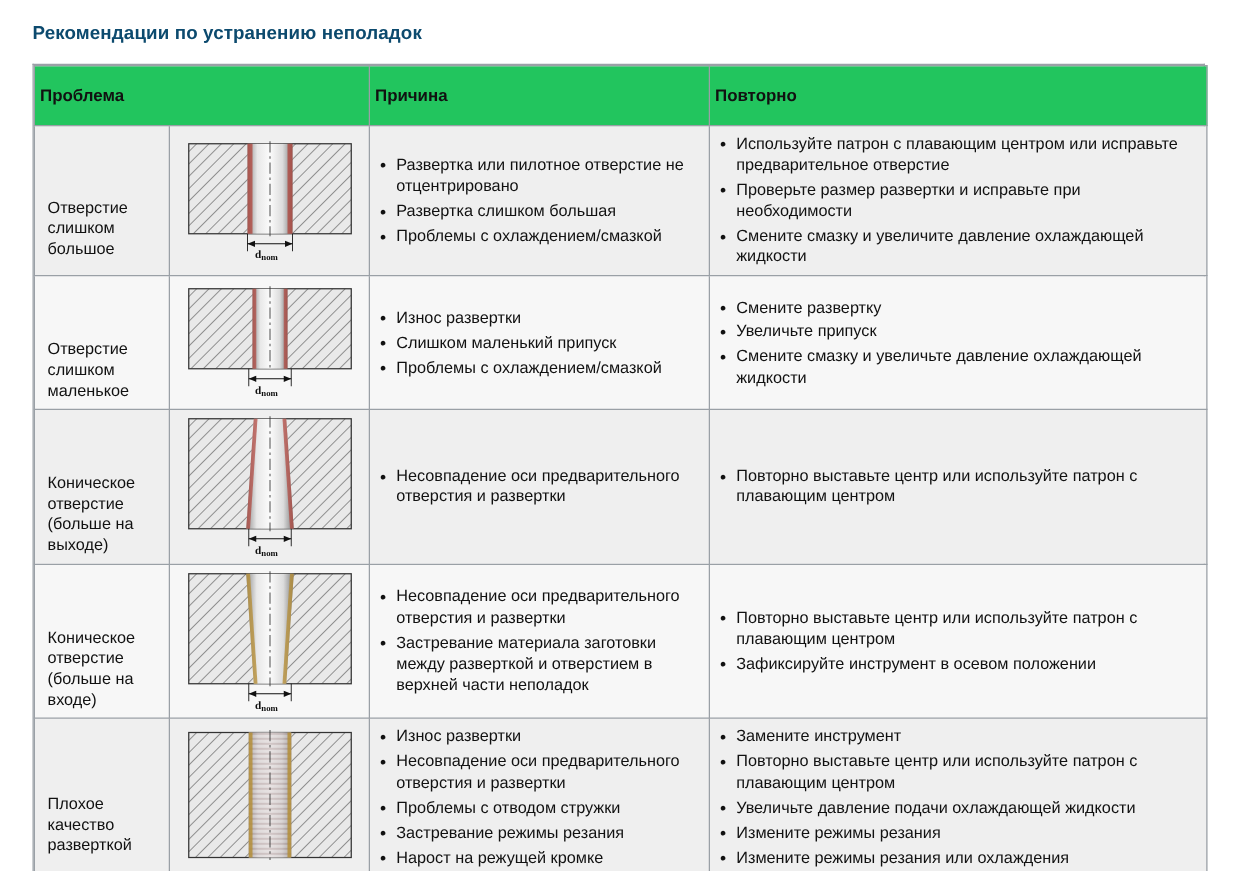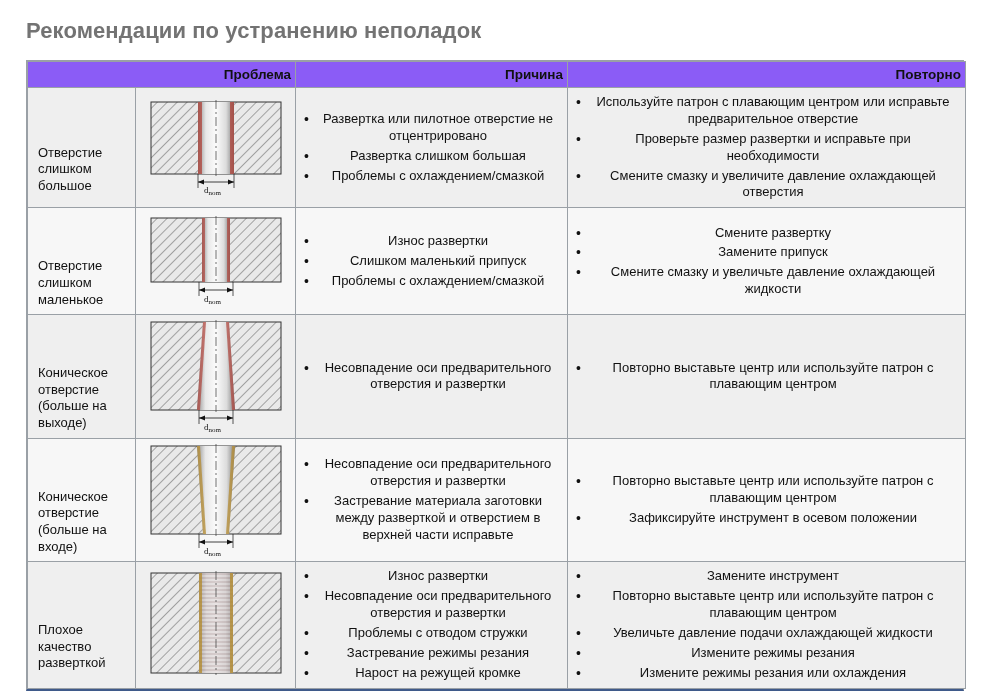--- a/index.html
+++ b/index.html
@@ -8,45 +8,45 @@
     background: #ffffff;
   }
   body {
     width: 990px;
     height: 697px;
     font-family: "Liberation Sans", sans-serif;
     color: #1a1a1a;
     overflow: hidden;
   }
   .page-title {
-    font-size: 22px;
+    font-size: 15px;
     font-weight: bold;
-    color: #737373;
+    color: #0c4a6e;
     margin: 18px 0 0 26px;
     letter-spacing: 0.1px;
   }
   .table-wrap {
     margin: 16px 26px 0 26px;
     border: 1px solid #9aa0a6;
     border-bottom: 2px solid #3f5a8a;
     box-sizing: border-box;
   }
   table.tbl {
     border-collapse: collapse;
     width: 938px;
     table-layout: fixed;
   }
   table.tbl th {
-    background: #8b5cf6;
+    background: #22c55e;
     border: 1px solid #9aa0a6;
     font-size: 13.5px;
     font-weight: bold;
     color: #111111;
-    padding: 5px 4px;
-    text-align: right;
+    padding: 16px 4px;
+    text-align: left;
   }
   table.tbl td {
     border: 1px solid #9aa0a6;
     vertical-align: middle;
     padding: 0;
   }
   col.c-prob { width: 108px; }
   col.c-img  { width: 160px; }
   col.c-cause{ width: 272px; }
   col.c-sol  { width: 398px; }
@@ -57,34 +57,34 @@
   .prob-label {
     font-size: 13px;
     color: #111111;
     padding: 6px 8px 6px 10px;
     line-height: 1.28;
     margin-top: 44px;
   }
   .img-cell {
     text-align: center;
     padding: 6px 0 4px 0;
+    font-weight: bold;
   }
   ul.list {
     margin: 0;
     padding: 6px 8px 6px 6px;
     list-style: none;
   }
   ul.list li {
     position: relative;
     font-size: 13px;
     line-height: 1.30;
     color: #111111;
     padding-left: 15px;
     margin: 0 0 3px 0;
-    text-align: center;
   }
   ul.list li:last-child { margin-bottom: 0; }
   ul.list li:before {
     content: "\2022";
     position: absolute;
     left: 2px;
     top: -1px;
     font-size: 14px;
     color: #111111;
   }
@@ -151,21 +151,21 @@
         <ul class="list">
           <li>Развертка или пилотное отверстие не отцентрировано</li>
           <li>Развертка слишком большая</li>
           <li>Проблемы с охлаждением/смазкой</li>
         </ul>
       </td>
       <td>
         <ul class="list">
           <li>Используйте патрон с плавающим центром или исправьте предварительное отверстие</li>
           <li>Проверьте размер развертки и исправьте при необходимости</li>
-          <li>Смените смазку и увеличите давление охлаждающей отверстия</li>
+          <li>Смените смазку и увеличите давление охлаждающей жидкости</li>
         </ul>
       </td>
     </tr>
 
     <tr class="row-b">
       <td>
         <div class="prob-label" style="white-space:pre-line">Отверстие
 слишком
 маленькое</div>
       </td>
@@ -187,21 +187,21 @@
       <td>
         <ul class="list">
           <li>Износ развертки</li>
           <li>Слишком маленький припуск</li>
           <li>Проблемы с охлаждением/смазкой</li>
         </ul>
       </td>
       <td>
         <ul class="list">
           <li>Смените развертку</li>
-          <li>Замените припуск</li>
+          <li>Увеличьте припуск</li>
           <li>Смените смазку и увеличьте давление охлаждающей жидкости</li>
         </ul>
       </td>
     </tr>
 
     <tr class="row-a">
       <td>
         <div class="prob-label" style="white-space:pre-line">Коническое
 отверстие
 (больше на
@@ -252,21 +252,21 @@
           <path d="M58 100 l6 -2.5 v5 z" fill="#111"></path>
           <path d="M92 100 l-6 -2.5 v5 z" fill="#111"></path>
           <line x1="58" y1="92" x2="58" y2="106" stroke="#111" stroke-width="0.7"></line>
           <line x1="92" y1="92" x2="92" y2="106" stroke="#111" stroke-width="0.7"></line>
           <text class="dim-text" x="63" y="112" fill="#111" font-size="10">d<tspan font-size="7" dy="2">nom</tspan></text>
         </svg>
       </td>
       <td>
         <ul class="list">
           <li>Несовпадение оси предварительного отверстия и развертки</li>
-          <li>Застревание материала заготовки между разверткой и отверстием в верхней части исправьте</li>
+          <li>Застревание материала заготовки между разверткой и отверстием в верхней части неполадок</li>
         </ul>
       </td>
       <td>
         <ul class="list">
           <li>Повторно выставьте центр или используйте патрон с плавающим центром</li>
           <li>Зафиксируйте инструмент в осевом положении</li>
         </ul>
       </td>
     </tr>
 

